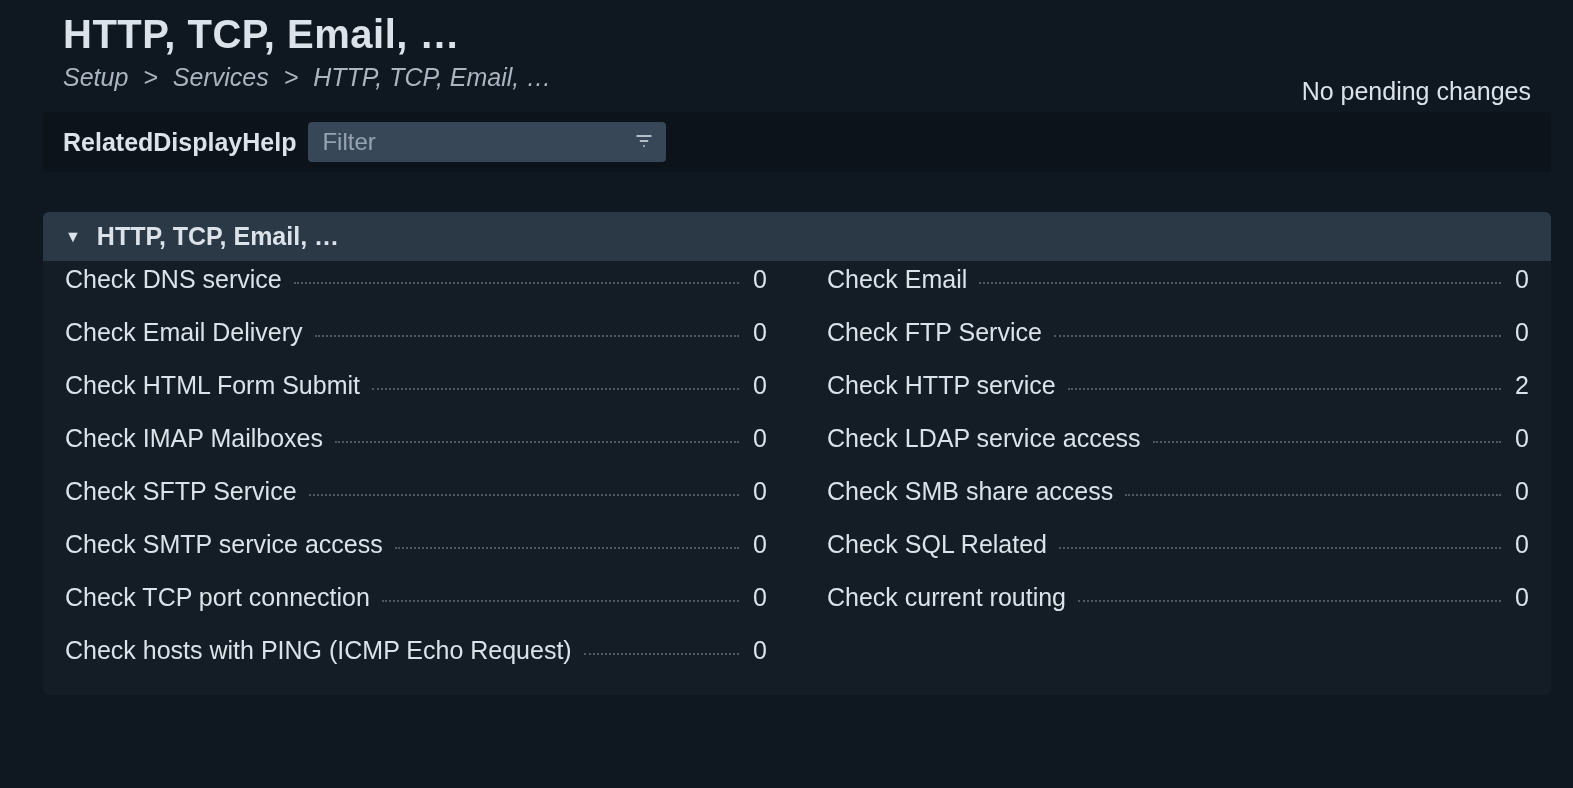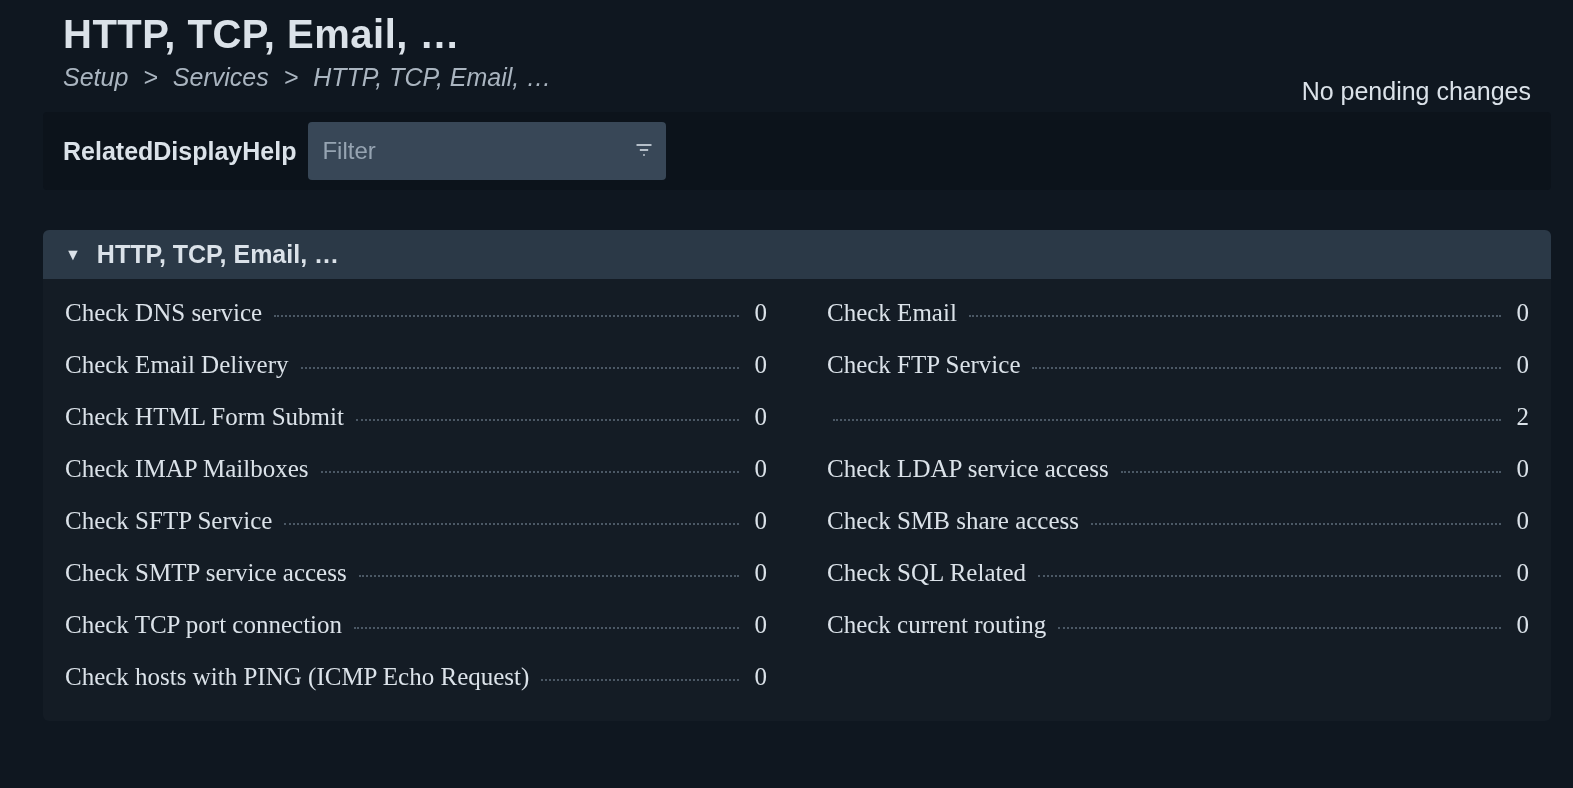--- a/index.html
+++ b/index.html
@@ -14,28 +14,28 @@
   }
   html,body{margin:0;padding:0;background:var(--bg);color:var(--text);font-family:"Segoe UI","Helvetica Neue",Arial,sans-serif;font-size:25px;width:1573px;height:788px;overflow:hidden;}
   .page{padding:12px 42px 0 42px;margin-left:21px;}
   .title-row{display:flex;justify-content:space-between;align-items:flex-end;}
   h1{font-size:40px;font-weight:700;margin:0 0 6px 0;letter-spacing:0.5px;}
   .breadcrumb{color:var(--text-muted);font-size:25px;margin-bottom:20px;font-style:italic;}
   .breadcrumb .sep{margin:0 8px;}
   .pending{color:var(--text);font-size:25px;white-space:nowrap;padding-bottom:6px;}
   .toolbar{background:var(--panel-dark);display:flex;align-items:center;padding:10px 20px;margin-left:-20px;margin-right:-20px;border-radius:4px;}
   .menu-item{font-weight:700;font-size:25px;cursor:pointer;color:var(--text);}
-  .filter{display:flex;align-items:center;background:var(--input-bg);border-radius:4px;padding:0 12px;height:58px;min-width:260px;margin-left:12px;}
+  .filter{display:flex;align-items:center;background:var(--input-bg);border-radius:4px;padding:0 12px;height:40px;min-width:260px;margin-left:12px;}
   .filter input{background:transparent;border:none;outline:none;color:var(--text);font-size:24px;flex:1;}
   .filter input::placeholder{color:#96a4b2;}
   .filter-icon{color:#cfd8e1;}
   .box{background:var(--panel);border-radius:6px;margin-top:40px;overflow:hidden;margin-left:-20px;margin-right:-20px;padding-bottom:30px;}
   .box-header{background:var(--header-strip);display:flex;align-items:center;gap:16px;padding:10px 22px;font-weight:700;font-size:25px;}
   .caret{font-size:16px;}
-  .grid{column-count:2;column-gap:60px;padding:20px 22px 0 22px;font-family:Liberation Serif, serif;}
+  .grid{column-count:2;column-gap:60px;padding:4px 22px 0 22px;}
   .row{display:flex;align-items:baseline;break-inside:avoid;margin-bottom:24px;font-size:25px;cursor:pointer;}
   .row .label{white-space:nowrap;padding-right:6px;}
   .row .dots{flex:1;border-bottom:2px dotted var(--dots);position:relative;top:-4px;margin:0 6px;}
   .row .count{white-space:nowrap;padding-left:6px;min-width:16px;text-align:right;}
 </style>
 </head>
 <body>
 
 <div class="page">
 
@@ -119,20 +119,21 @@
           <span class="label">Check Email</span>
           <span class="dots"></span>
           <span class="count">0</span>
         </div>
         <div class="row">
           <span class="label">Check FTP Service</span>
           <span class="dots"></span>
           <span class="count">0</span>
         </div>
         <div class="row">
+          <span class="label">Check HTTP service</span>
           <span class="dots"></span>
           <span class="count">2</span>
         </div>
         <div class="row">
           <span class="label">Check LDAP service access</span>
           <span class="dots"></span>
           <span class="count">0</span>
         </div>
         <div class="row">
           <span class="label">Check SMB share access</span>

